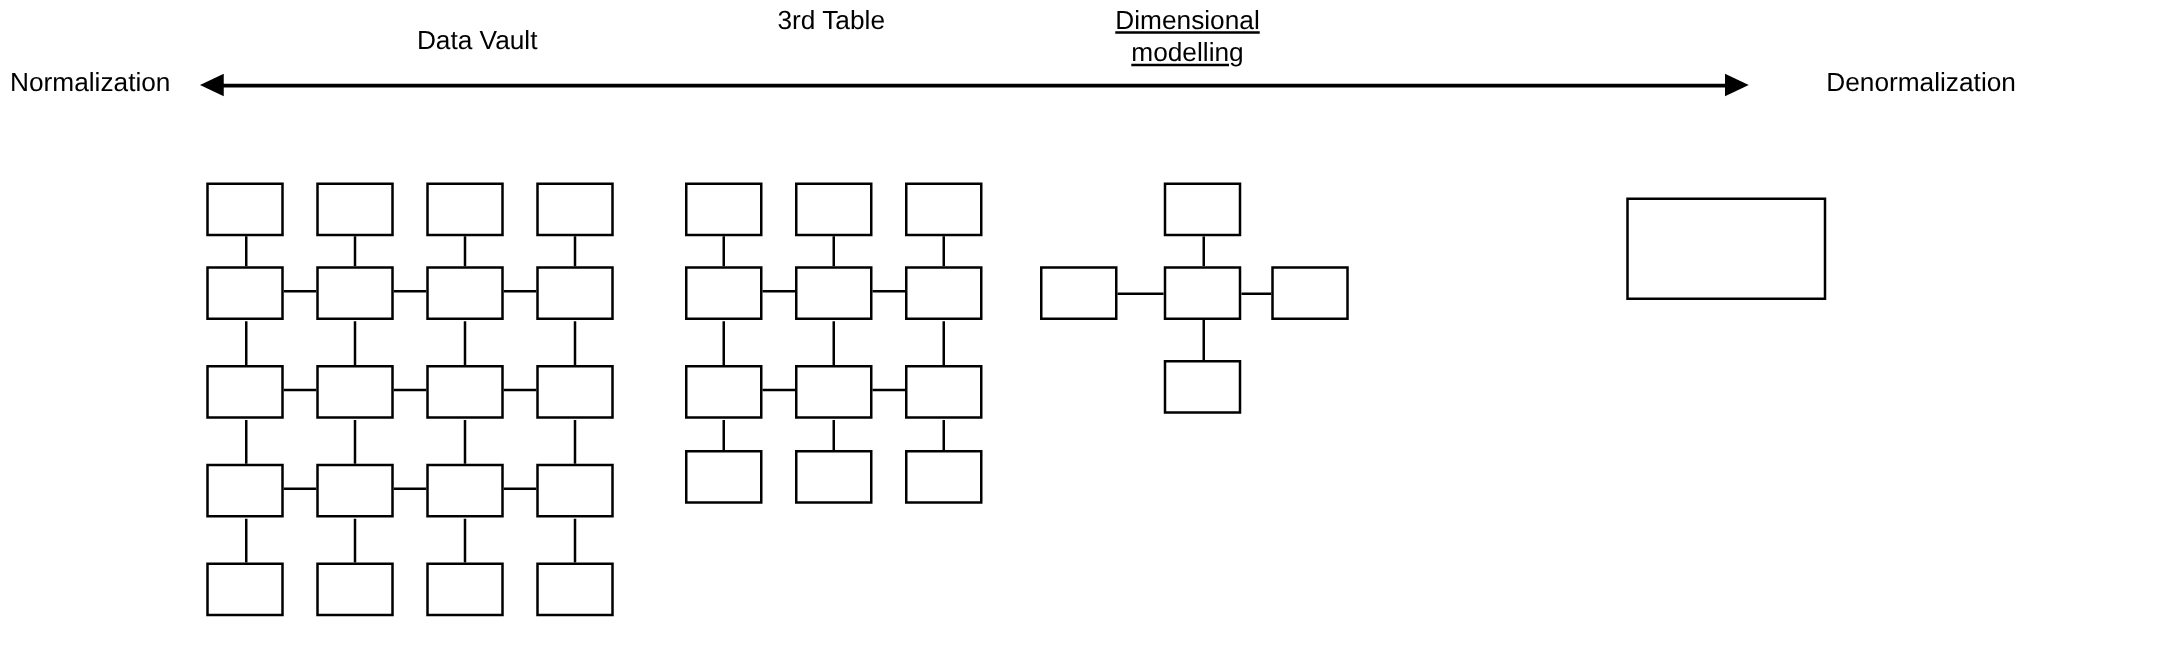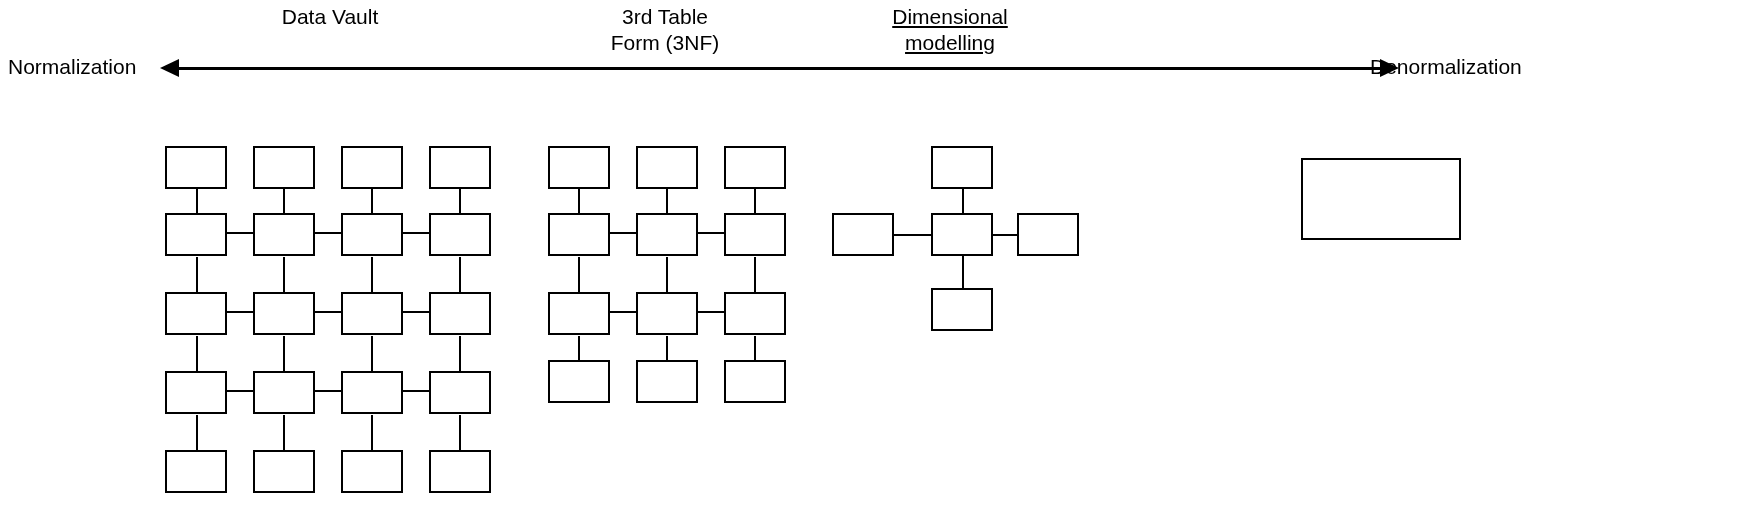--- a/index.html
+++ b/index.html
@@ -83,29 +83,28 @@
     border: 2.6px solid #000000;
   }
 </style>
 </head>
 <body>
 
 <div id="canvas">
 
   <div class="axis-end-label" style="left:8px; top:54px;">Normalization</div>
 
-  <div class="axis-end-label" style="left:1370px; top:54px;">Denormalization</div>
-
-  <div class="stage-label" style="left:230px; top:4px; width:200px;">
+  <div class="axis-end-label" style="left:1461px; top:54px;">Denormalization</div>
+
+  <div class="stage-label" style="left:230px; top:20px; width:200px;text-align:right;">
     <span>Data Vault</span>
   </div>
 
   <div class="stage-label" style="left:565px; top:4px; width:200px;">
     <span>3rd Table</span>
-    <span class="line2">Form (3NF)</span>
   </div>
 
   <div class="stage-label" style="left:850px; top:4px; width:200px;text-decoration:underline;">
     <span>Dimensional</span>
     <span class="line2">modelling</span>
   </div>
 
 
   <div class="axis-line" style="left:178px; top:67px; width:1202px;"></div>
   <div class="arrow-head left" style="left:160px; top:59px;"></div>

